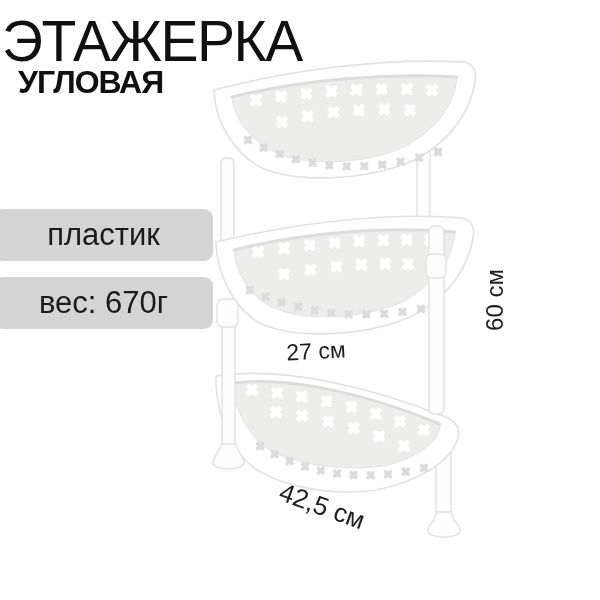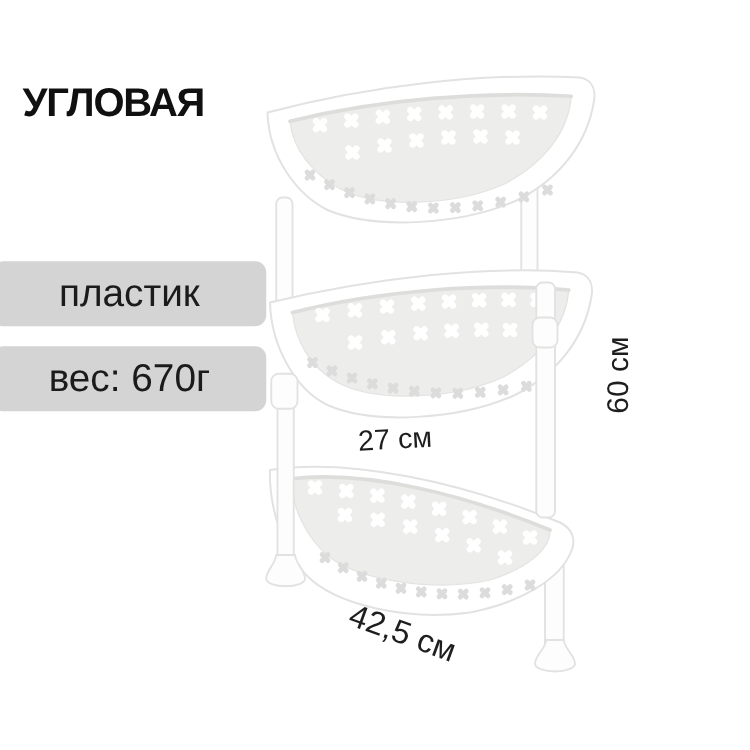--- a/index.html
+++ b/index.html
@@ -176,20 +176,21 @@
     <g>
       <rect class="pole" x="429" y="226" width="15" height="188" rx="5"></rect>
       <rect class="pole" x="426" y="254" width="20" height="24" rx="6"></rect>
       <rect class="pole" x="222" y="300" width="13" height="150" rx="5"></rect>
       <rect class="pole" x="217" y="299" width="21" height="28" rx="6"></rect>
       <path class="pole" d="M 222,444 L 236,444 C 237,452 244,456 244,463 A 15.5,6 0 1 1 213,463 C 213,456 220,452 221,444 Z"></path>
       <path class="pole" d="M 437,512 L 451,512 C 452,520 460,524 460,531 A 16,6.2 0 1 1 428,531 C 428,524 436,520 437,512 Z"></path>
     </g>
   </svg>
 
+  <div class="title-line1">ЭТАЖЕРКА</div>
   <div class="title-line2">УГЛОВАЯ</div>
 
   <div class="badge badge-material">
     <span>пластик</span>
   </div>
   <div class="badge badge-weight">
     <span>вес: 670г</span>
   </div>
 
   <div class="dim dim-height">60 см</div>

